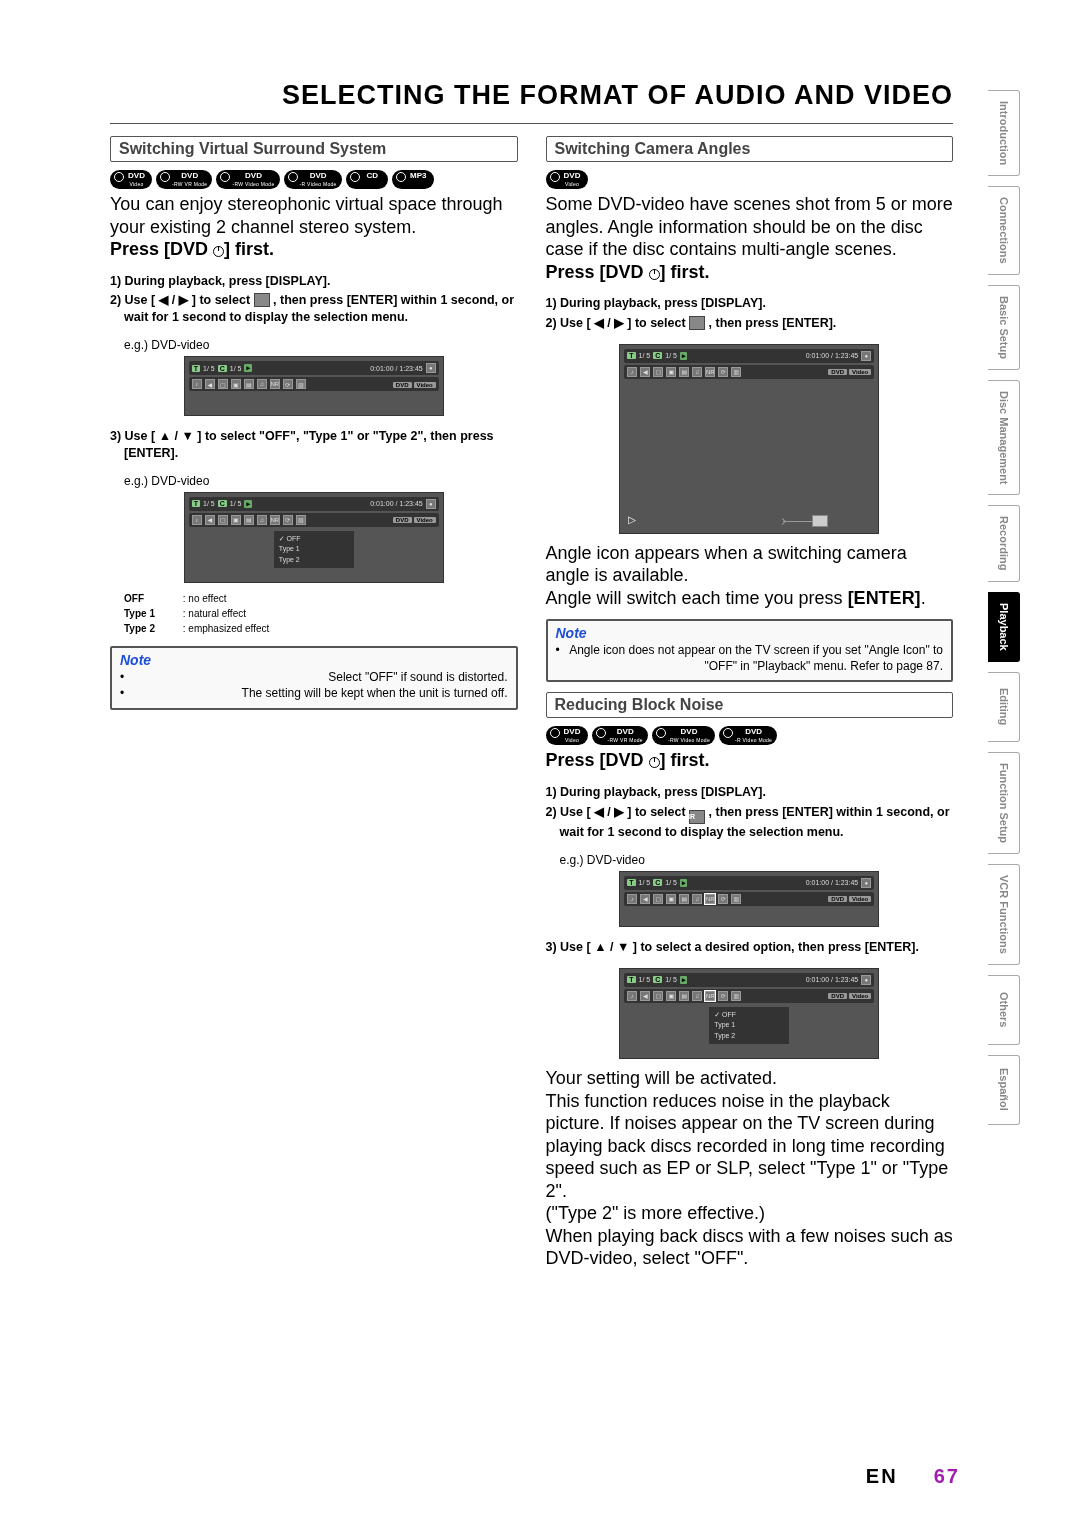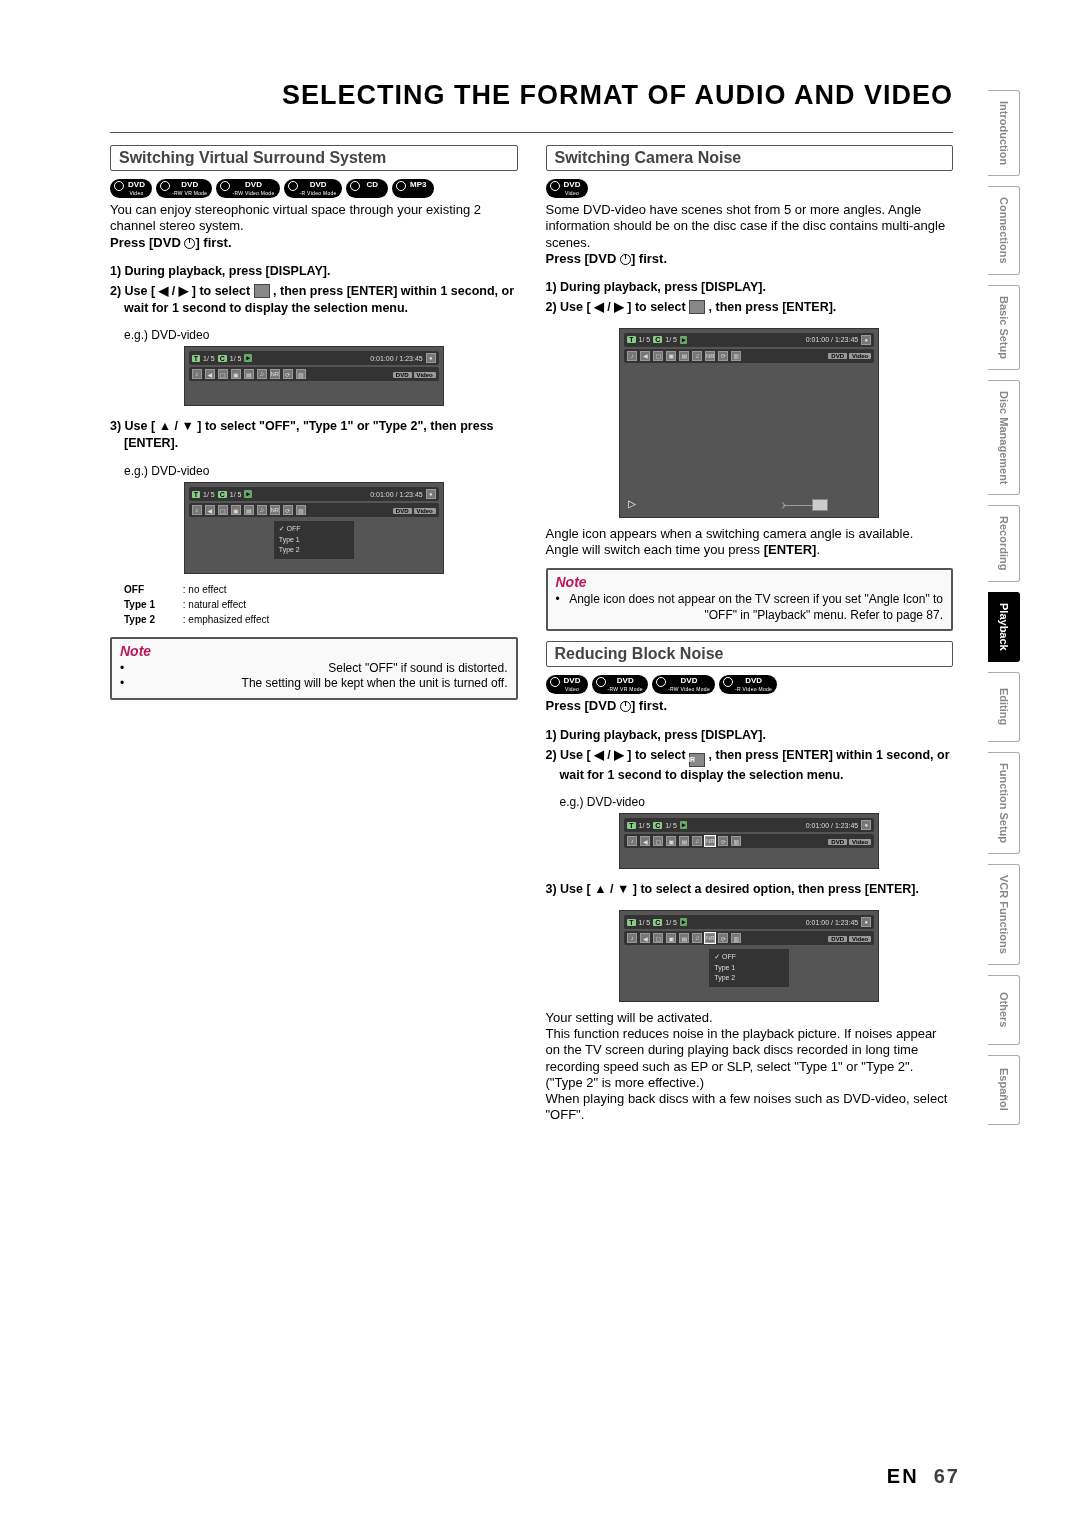--- a/index.html
+++ b/index.html
@@ -18,21 +18,21 @@
     flex:1;
     display:flex;
     flex-direction:column;
   }
   .page-title {
     font-size: 27px;
     font-weight: 800;
     letter-spacing: 1px;
     text-align: right;
     padding-right: 35px;
-    margin-bottom: 21px;
+    margin-bottom: 12px;
   }
   .title-rule { border-top:0.5px solid #555; margin-bottom:12px; margin-right:35px;}
   .cols {
     display:flex;
     gap:28px;
     margin-right:35px;
   }
   .col{ flex:1; }
   .sec-head{
     border:1px solid #555;
@@ -52,21 +52,21 @@
     line-height:8px;
     position:relative;
     min-width:42px;
     text-align:center;
   }
   .badge::before{
     content:""; position:absolute; left:4px; top:2px; width:8px; height:8px;
     border:1px solid #fff; border-radius:50%;
   }
   .badge .sub{ display:block; font-size:5px; font-weight:400; letter-spacing:0.3px;}
-  p.body{ font-size:13px; line-height:1.25; margin:0 0;}
+  p.body{ font-size:18px; line-height:1.25; margin:0 0;}
   .bold{ font-weight:700;}
   ol.steps{ list-style:none; padding-left:0; margin:12px 0;}
   ol.steps li{ font-size:12.5px; font-weight:700; line-height:1.35; padding-left:14px; text-indent:-14px; margin:3px 0;}
   .icon-box{ display:inline-block; width:16px; height:14px; background:#888; border:1px solid #444; vertical-align:-3px;}
   .eg{ font-size:12px; padding-left:14px; margin:11px 0 4px;}
   .osd{
     background:#555; border:1px solid #333;
     width:260px; height:auto;
     margin:2px auto 8px; padding:4px;
     font-size:7px; color:#ddd;
@@ -84,21 +84,21 @@
   .osd-large .tri{ position:absolute; left:8px; bottom:8px; color:#fff; font-size:10px;}
   .osd-large .cam{ position:absolute; right:50px; bottom:6px; width:16px; height:12px; background:#ccc; border:1px solid #888;}
   .osd-large .cam::after{ content:""; position:absolute; left:-30px; top:5px; width:30px; border-top:1px solid #999;}
   .osd-large .cam::before{ content:""; position:absolute; left:-33px; top:3px; width:4px; height:4px; border-right:1px solid #999; border-bottom:1px solid #999; transform:rotate(-45deg);}
   .def-table{ padding-left:14px; font-size:10px; line-height:1.5;}
   .def-table b{ display:inline-block; width:56px;}
   .note-box{
     border:2px solid #555; border-radius:2px; padding:4px 8px 6px; margin:10px 0;
     background:#f9f9f9;
   }
-  .note-box h4{ font-style:italic; color:#be185d; font-size:14px; margin-bottom:2px;}
+  .note-box h4{ font-style:italic; color:#1d4ed8; font-size:14px; margin-bottom:2px;}
   .note-box ul{ list-style:none; padding-left:0;text-align:right; }
   .note-box li{ font-size:12px; line-height:1.3; padding-left:8px; position:relative;}
   .note-box li::before{ content:"•"; position:absolute; left:0;}
   .side-tabs{
     width:32px;
     display:flex; flex-direction:column; gap:10px;
     padding-top:10px;
   }
   .tab{
     writing-mode:vertical-rl;
@@ -109,21 +109,21 @@
     min-height:70px;
     display:flex; align-items:center; justify-content:center;
     border-radius:0 3px 3px 0;
   }
   .tab.active{ background:#000; color:#fff; border-color:#000;}
   .tab.twoline{ line-height:1.1;}
   .footer{
     position:absolute; bottom:40px; right:120px;
     font-size:20px; font-weight:800; letter-spacing:2px;
   }
-  .footer .pg{ color:#404040; }
+  .footer .pg{ color:#a21caf;margin-left:21px; }
   .pwr{ display:inline-block; width:11px; height:11px; border:1px solid #000; border-radius:50%; position:relative; vertical-align:-2px;}
   .pwr::after{ content:""; position:absolute; left:4px; top:-1px; width:1px; height:5px; background:#000;}
 </style>
 </head>
 <body>
 
 <div class="content">
   <div class="page-title">SELECTING THE FORMAT OF AUDIO AND VIDEO</div>
   <div class="title-rule"></div>
 
@@ -211,21 +211,21 @@
         <h4>Note</h4>
         <ul id="notes-surround">
             <li>Select "OFF" if sound is distorted.</li>
             <li>The setting will be kept when the unit is turned off.</li>
           </ul>
       </div>
     </div>
 
     <div class="col">
 
-      <div class="sec-head">Switching Camera Noise</div>
+      <div class="sec-head">Switching Camera Angles</div>
       <div class="badge-row" id="badges-angles">
           <div class="badge">DVD<span class="sub">Video</span></div>
         </div>
       <p class="body">Some DVD-video have scenes shot from 5 or more angles. Angle information should be on the disc case if the disc contains multi-angle scenes.</p>
       <p class="body bold">Press [DVD <span class="pwr"></span>] first.</p>
       <ol class="steps">
         <li>1) During playback, press [DISPLAY].</li>
         <li>2) Use [ ◀ / ▶ ] to select <span class="icon-box"></span> , then press [ENTER].</li>
       </ol>
       <div class="osd osd-large">

